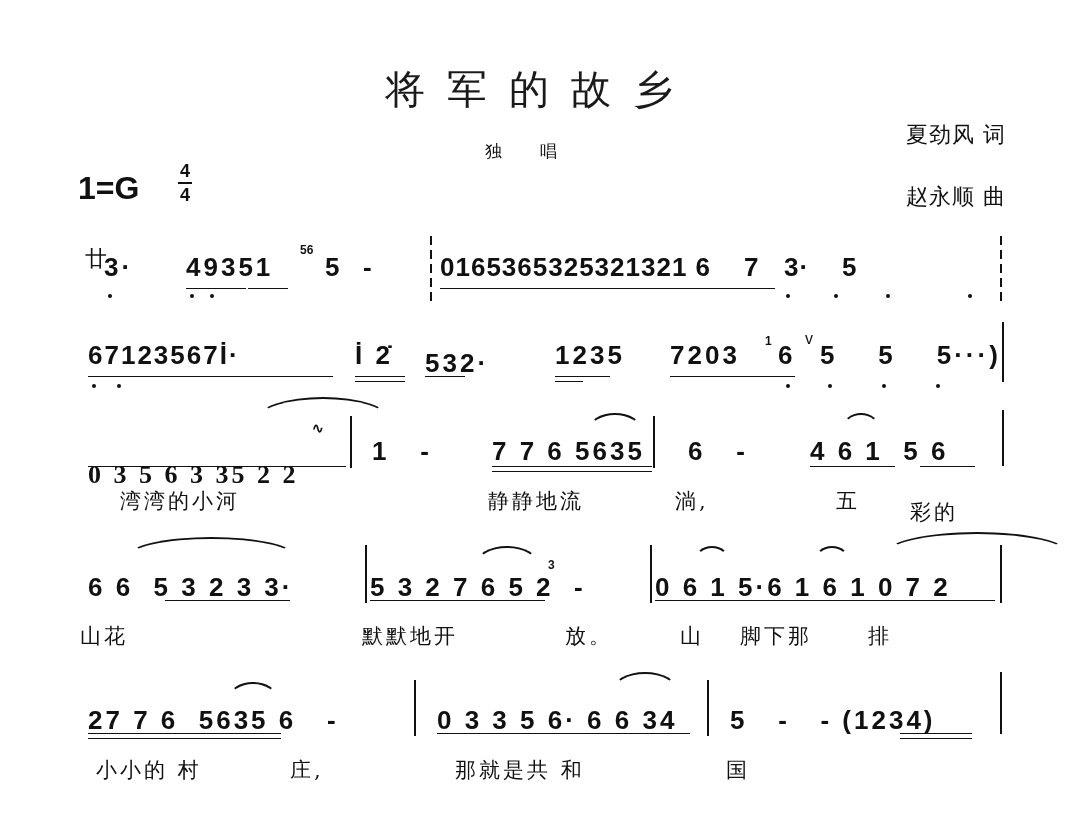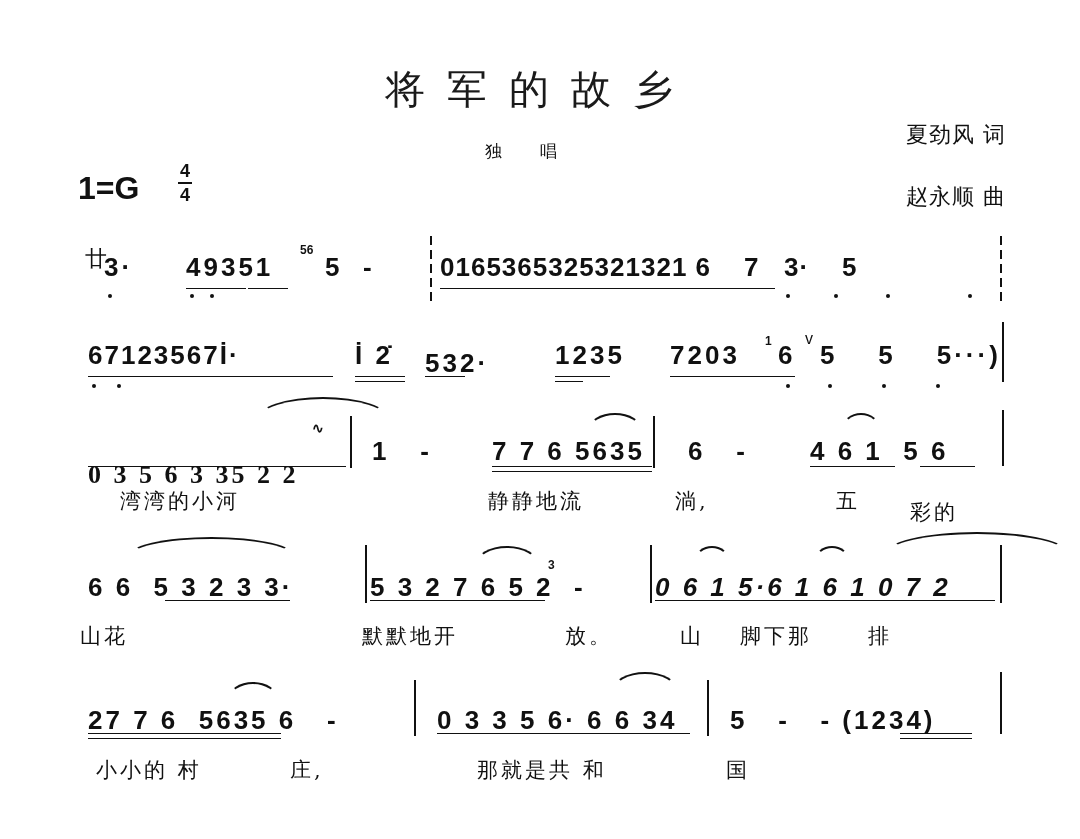--- a/index.html
+++ b/index.html
@@ -112,21 +112,21 @@
 </div>
 
 <div class="abs" style="left:0;top:0;">
   <div class="slur" style="left:127px;top:537px;width:165px;height:36px;"></div>
   <div class="notes" style="left:88px;top:572px;">6 6  5 3 2 3 3·</div>
   <div class="bar" style="left:365px;top:545px;height:58px;"></div>
   <div class="notes" style="left:370px;top:572px;">5 3 2 7 6 5 2  -</div>
   <div class="slur" style="left:475px;top:546px;width:60px;height:34px;"></div>
   <div class="small" style="left:548px;top:558px;">3</div>
   <div class="bar" style="left:650px;top:545px;height:58px;"></div>
-  <div class="notes" style="left:655px;top:572px;font-style:italic;">0 6 1 5·6 1 6 1 0 7 2</div>
+  <div class="notes" style="left:655px;top:572px;">0 6 1 5·6 1 6 1 0 7 2</div>
   <div class="slur" style="left:695px;top:546px;width:30px;height:24px;"></div>
   <div class="slur" style="left:815px;top:546px;width:30px;height:24px;"></div>
   <div class="slur" style="left:885px;top:532px;width:180px;height:40px;"></div>
   <div class="bar" style="left:1000px;top:545px;height:58px;"></div>
   <div class="uline" style="left:165px;top:600px;width:125px;"></div>
   <div class="uline" style="left:370px;top:600px;width:175px;"></div>
   <div class="uline" style="left:655px;top:600px;width:340px;"></div>
   <div class="lyrics" style="left:80px;top:622px;">山花</div>
   <div class="lyrics" style="left:362px;top:622px;">默默地开</div>
   <div class="lyrics" style="left:565px;top:622px;">放。</div>
@@ -144,15 +144,15 @@
   <div class="bar" style="left:707px;top:680px;height:56px;"></div>
   <div class="notes" style="left:730px;top:705px;">5   -   - (1234)</div>
   <div class="bar" style="left:1000px;top:672px;height:62px;"></div>
   <div class="uline" style="left:88px;top:733px;width:193px;"></div>
   <div class="uline" style="left:88px;top:738px;width:193px;"></div>
   <div class="uline" style="left:437px;top:733px;width:253px;"></div>
   <div class="uline" style="left:900px;top:733px;width:72px;"></div>
   <div class="uline" style="left:900px;top:738px;width:72px;"></div>
   <div class="lyrics" style="left:96px;top:756px;">小小的 村</div>
   <div class="lyrics" style="left:290px;top:756px;">庄,</div>
-  <div class="lyrics" style="left:477px;top:756px;">那就是共 和</div>
+  <div class="lyrics" style="left:455px;top:756px;">那就是共 和</div>
   <div class="lyrics" style="left:726px;top:756px;">国</div>
 </div>
 
 </body></html>

